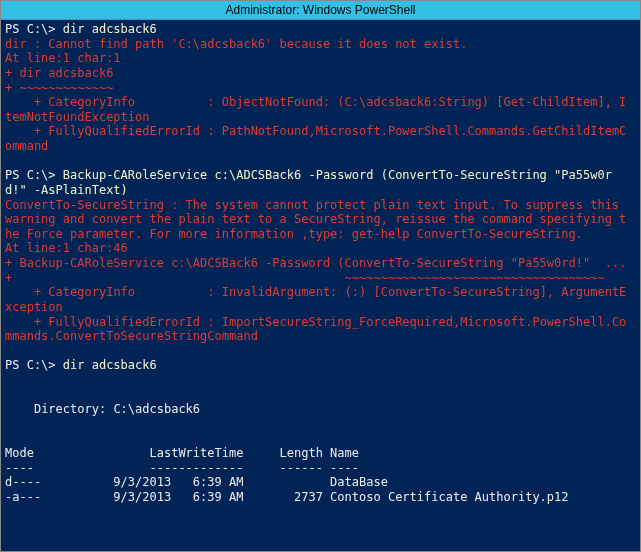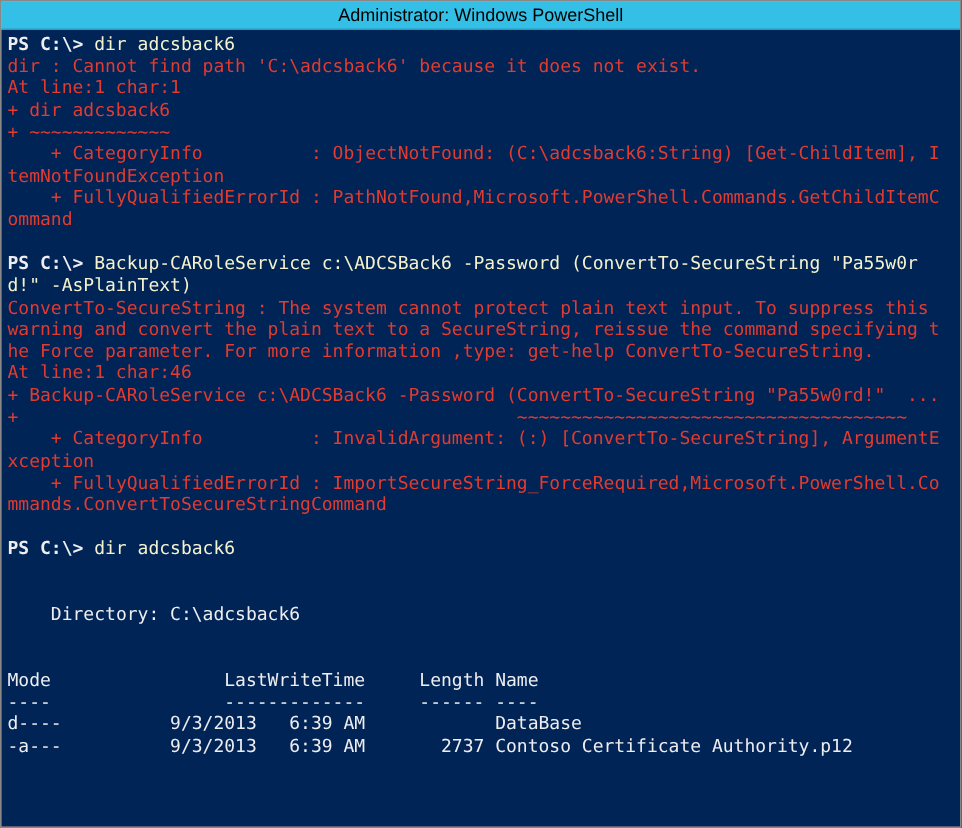--- a/index.html
+++ b/index.html
@@ -4,21 +4,21 @@
 <style>
   * { margin: 0; padding: 0; box-sizing: border-box; }
   body {
     background: #555;
     font-family: Consolas, monospace;
     font-size: 12px;
   }
   .window {
     width: 641px;
     height: 552px;
-    background: #fca5a5;
+    background: #3b82f6;
     display: flex;
     flex-direction: column;
     border: 1px solid #888;
   }
   .titlebar {
     background: #34bfe6;
     color: #000;
     text-align: center;
     padding: 2px 0;
     font-family: "Segoe UI", Arial, sans-serif;
@@ -28,21 +28,21 @@
   .term {
     flex: 1;
     background: #012456;
     color: #eeedf0;
     padding: 2px 8px 2px 4px;
     white-space: pre-wrap;
     word-break: break-all;
     overflow: hidden;
     line-height: 1.22;
   }
-  .prompt { color: #eeedf0; font-weight: bold; }
+  .prompt { color: #eeedf0; }
   .cmd { color: #f5f3cf; }
   .err { color: #e23b30; }
   .out { color: #eeedf0; }
 </style>
 </head>
 <body>
 
 <div class="window">
   <div class="titlebar">
     <span>Administrator: Windows PowerShell</span>

